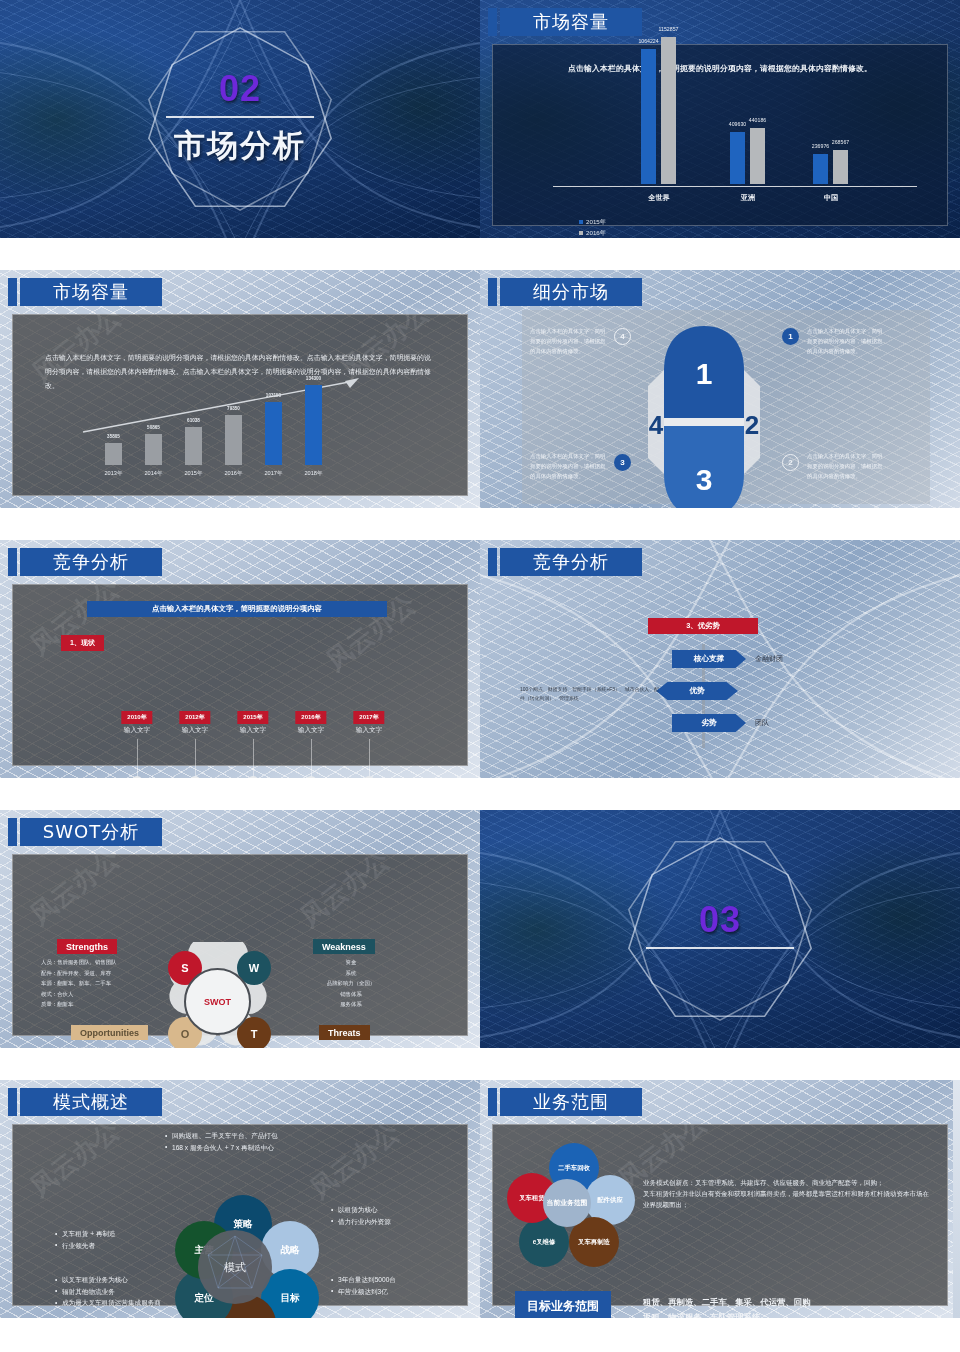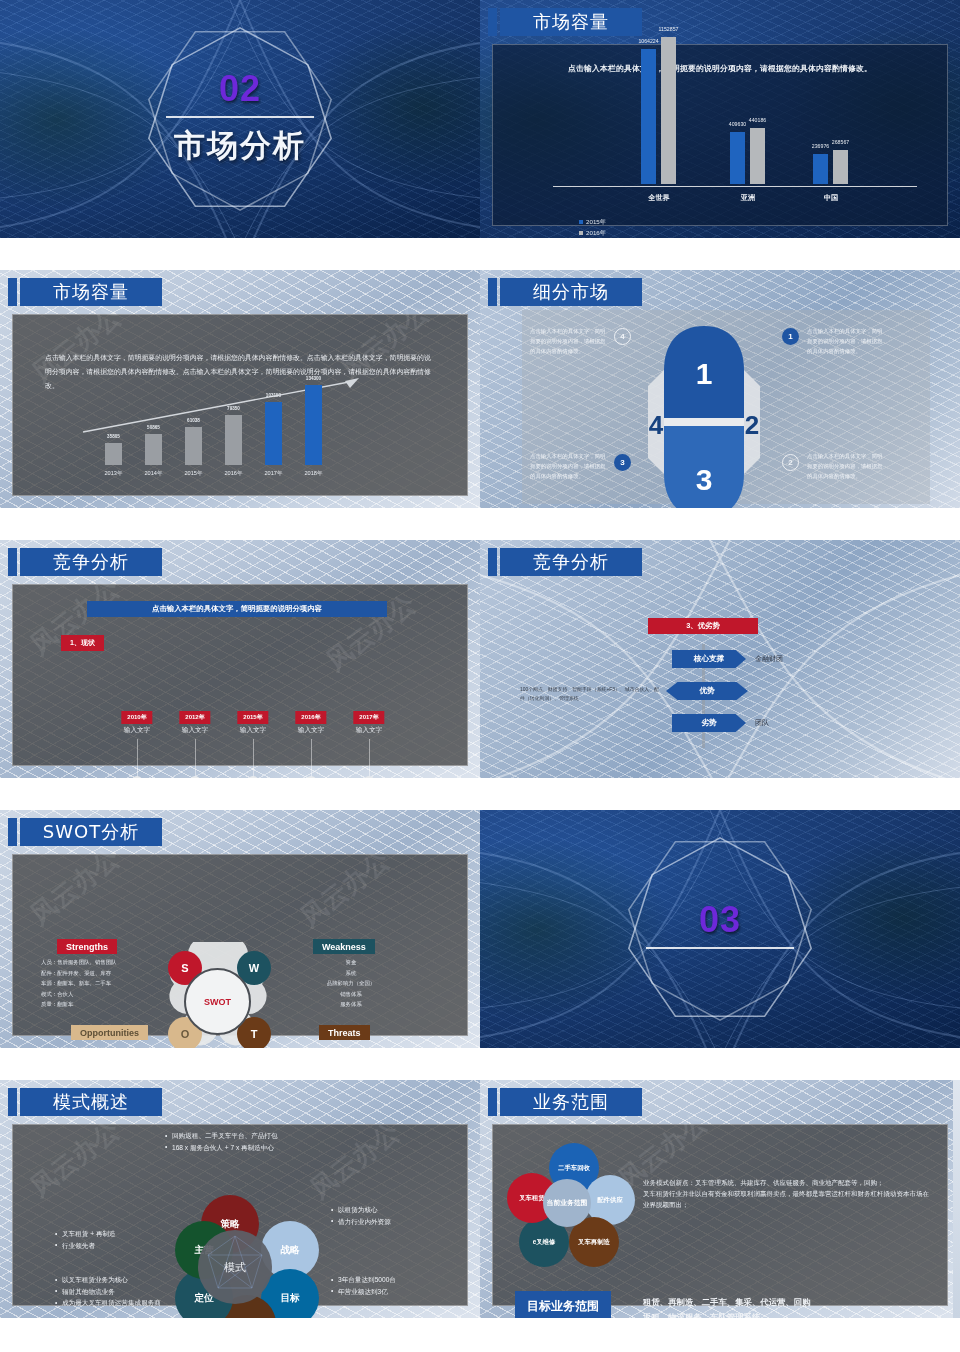--- a/index.html
+++ b/index.html
@@ -374,21 +374,21 @@
       <div class="accent"></div>
       <div class="tbox">竞争分析</div>
     </div>
 
     <div class="ar-title">3、优劣势</div>
     <div class="ar-spine"></div>
 
     <div class="chev" style="left:192px; top:110px; width:74px; clip-path:polygon(0 0, 86% 0, 100% 50%, 86% 100%, 0 100%);">核心支撑</div>
     <div class="ar-side" style="left:275px; top:114px;">金融财团</div>
 
-    <div class="chev" style="left:186px; top:142px; width:82px; clip-path:polygon(14% 0, 86% 0, 100% 50%, 86% 100%, 14% 100%, 0 50%);">优势</div>
+    <div class="chev" style="left:176px; top:142px; width:82px; clip-path:polygon(14% 0, 86% 0, 100% 50%, 86% 100%, 14% 100%, 0 50%);">优势</div>
 
     <div class="chev" style="left:192px; top:174px; width:74px; clip-path:polygon(0 0, 86% 0, 100% 50%, 86% 100%, 0 100%);">劣势</div>
     <div class="ar-side" style="left:275px; top:178px;">团队</div>
 
     <div class="ar-left">100个网点、财团支持、智能手段（系统+F3）、城市合伙人、配件（转化利润）、管理系统</div>
   </div>
 
   <div class="slide">
     <div class="bg-light"></div>
     <div class="titlebar">
@@ -478,21 +478,21 @@
     </div>
     <div class="panel-dark">
       <div class="wm" style="left:10px; top:16px;">风云办公</div>
       <div class="wm" style="right:60px; top:18px;">风云办公</div>
 
       <ul class="bullets" style="left:152px; top:6px;">
         <li>回购返租、二手叉车平台、产品打包</li>
         <li>168 x 服务合伙人 + 7 x 再制造中心</li>
       </ul>
 
-      <div class="petal" style="left:188px; top:70px; width:58px; height:58px; background:#7f1d1d;">策略</div>
+      <div class="petal" style="left:201px; top:70px; width:58px; height:58px; background:#0c4a6e;">策略</div>
       <div class="petal" style="left:248px; top:96px; width:58px; height:58px; background:#a9c5e2;">战略</div>
       <div class="petal" style="left:248px; top:144px; width:58px; height:58px; background:#0369a1;">目标</div>
       <div class="petal" style="left:205px; top:170px; width:58px; height:58px; background:#5c3317;">愿景</div>
       <div class="petal" style="left:162px; top:144px; width:58px; height:58px; background:#1d5260;">定位</div>
       <div class="petal" style="left:162px; top:96px; width:58px; height:58px; background:#14532d;">主营</div>
 
       <div class="mode-core" style="left:185px; top:105px; width:74px; height:74px;">
         <svg viewBox="0 0 74 74" width="74" height="74" style="position:absolute;">
           <g stroke="rgba(150,185,235,.45)" fill="none" stroke-width="0.6">
             <polygon points="37,6 64,25 54,58 20,58 10,25"></polygon>

